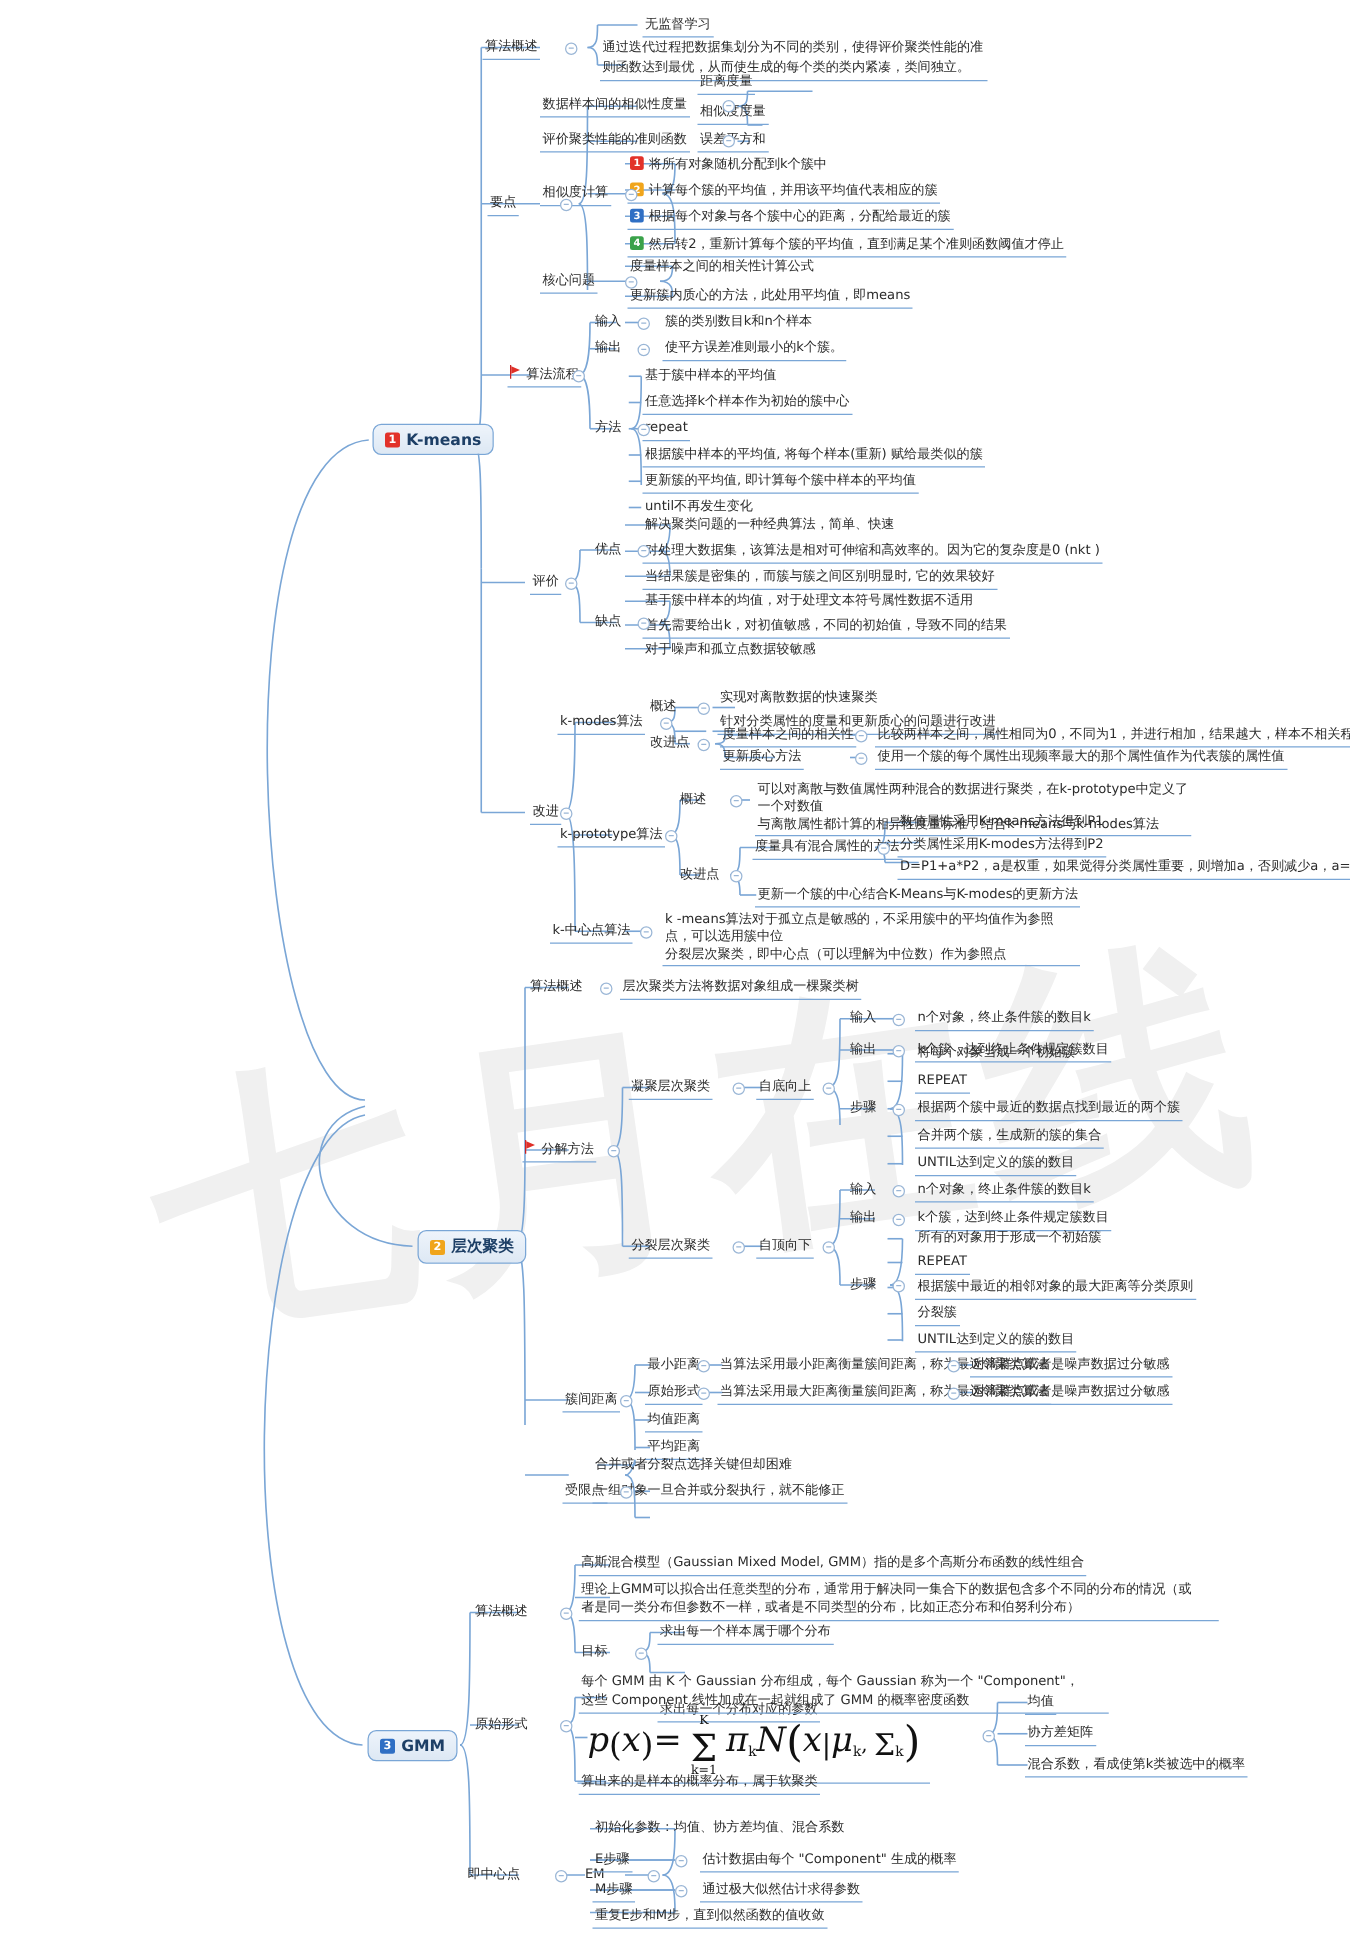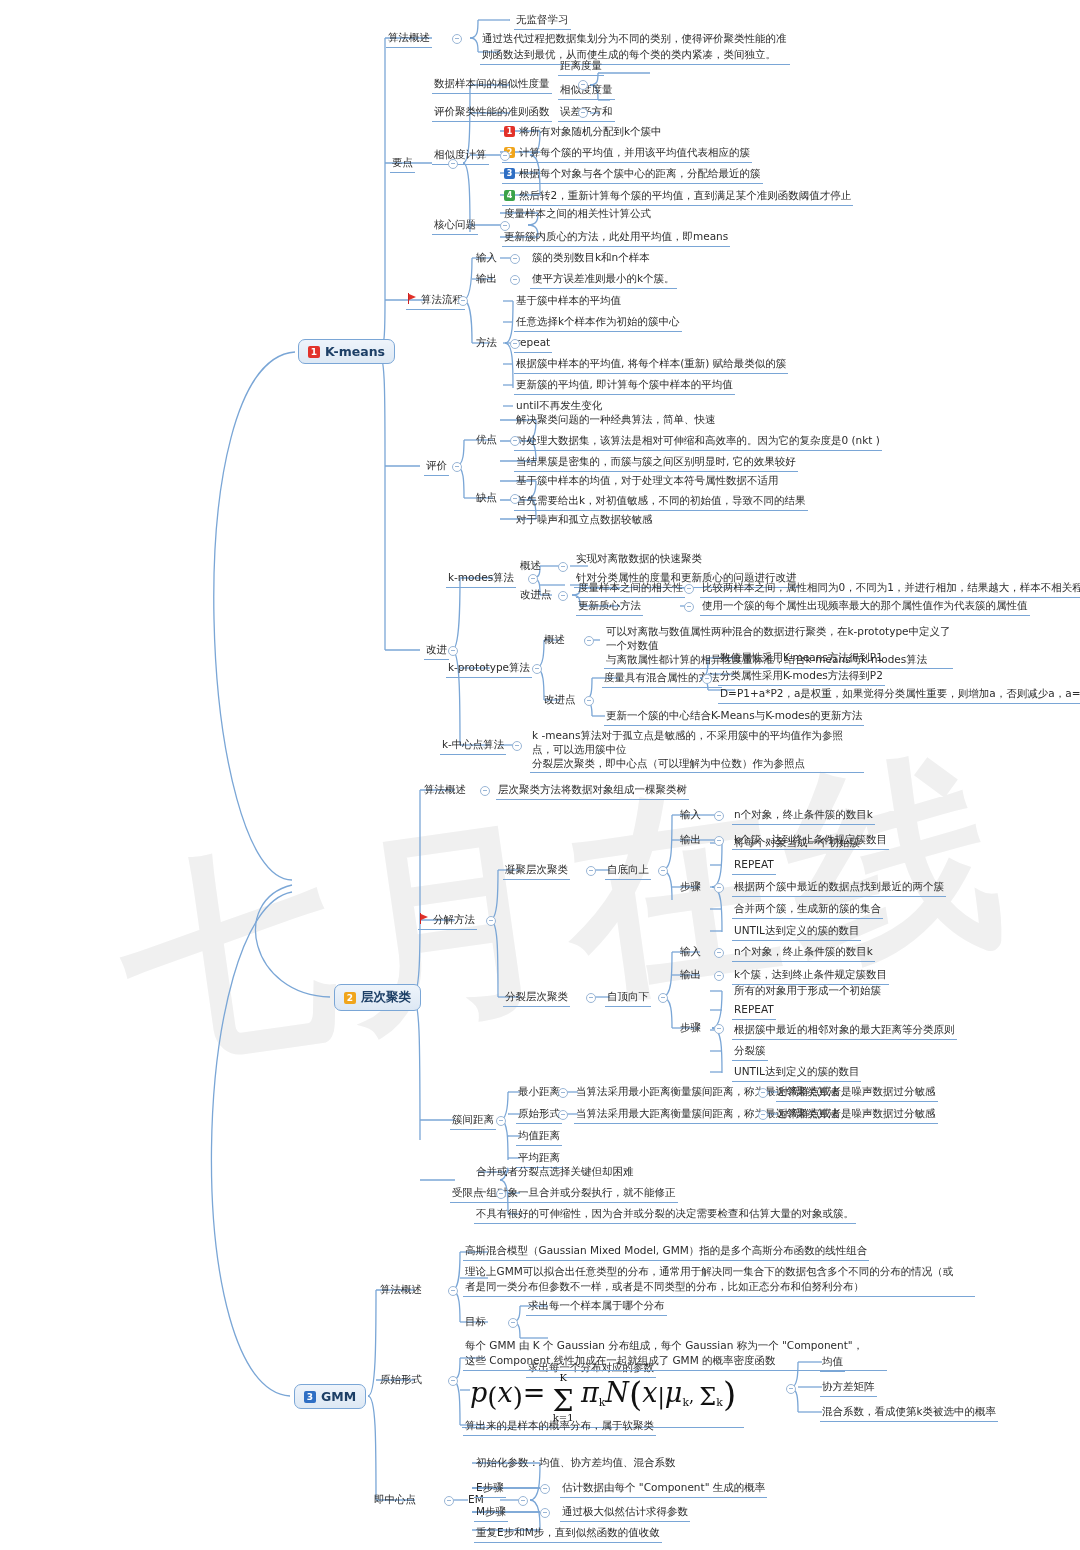--- a/index.html
+++ b/index.html
@@ -511,21 +511,20 @@
   <div class="knob" style="left:758px;top:1110px;"></div>
   <div class="txt" style="left:776px;top:1106px;">对离群点或者是噪声数据过分敏感</div>
 
   <div class="txt" style="left:516px;top:1128px;">均值距离</div>
   <div class="txt" style="left:516px;top:1150px;">平均距离</div>
 
   <div class="txt" style="left:450px;top:1185px;">受限点</div>
   <div class="knob" style="left:496px;top:1189px;"></div>
   <div class="txt nb" style="left:474px;top:1164px;">合并或者分裂点选择关键但却困难</div>
   <div class="txt" style="left:474px;top:1185px;">一组对象一旦合并或分裂执行，就不能修正</div>
-  <div class="txt" style="left:474px;top:1206px;">不具有很好的可伸缩性，因为合并或分裂的决定需要检查和估算大量的对象或簇。</div>
 
   <div class="txt nb" style="left:378px;top:1282px;">算法概述</div>
   <div class="knob" style="left:448px;top:1286px;"></div>
   <div class="txt" style="left:463px;top:1243px;">高斯混合模型（Gaussian Mixed Model, GMM）指的是多个高斯分布函数的线性组合</div>
   <div class="txt wrap" style="left:463px;top:1264px;width:508px;line-height:15px;white-space:pre-line;">理论上GMM可以拟合出任意类型的分布，通常用于解决同一集合下的数据包含多个不同的分布的情况（或
 者是同一类分布但参数不一样，或者是不同类型的分布，比如正态分布和伯努利分布）</div>
 
   <div class="txt nb" style="left:463px;top:1314px;">目标</div>
   <div class="knob" style="left:508px;top:1318px;"></div>
   <div class="txt" style="left:526px;top:1298px;">求出每一个样本属于哪个分布</div>

